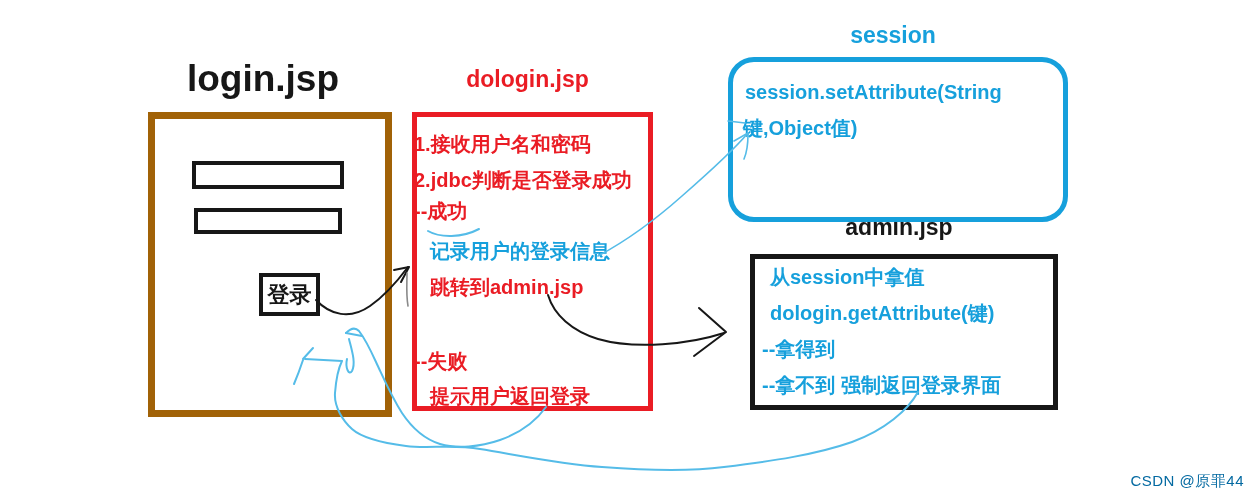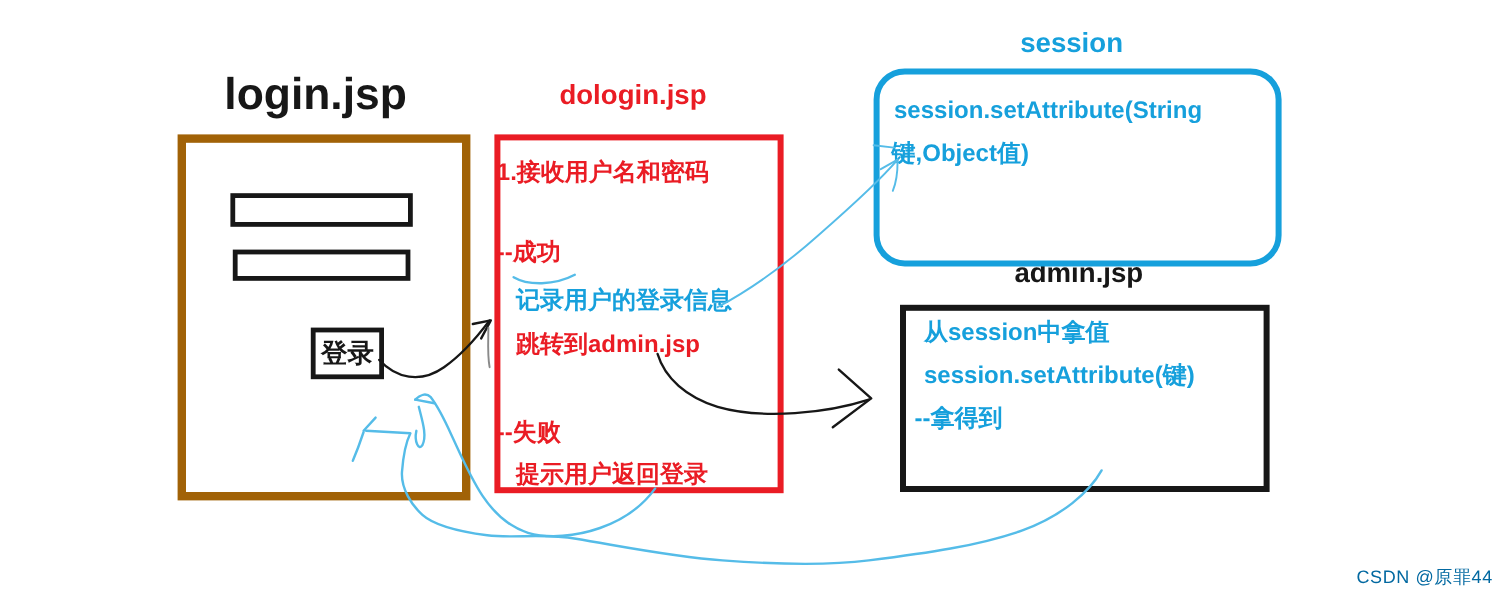--- a/index.html
+++ b/index.html
@@ -63,36 +63,38 @@
   <div class="abs title title-admin">admin.jsp</div>
 
   <div class="abs box-login">
     <div class="abs input-1"></div>
     <div class="abs input-2"></div>
     <div class="abs login-btn">登录</div>
   </div>
 
   <div class="abs box-dologin">
     <div class="dline dl0">1.接收用户名和密码</div>
+    <div class="dline dl1">2.jdbc判断是否登录成功</div>
     <div class="dline dl2">--成功</div>
     <div class="dline dl3 blue">记录用户的登录信息</div>
     <div class="dline dl4">跳转到admin.jsp</div>
     <div class="dline dl5">--失败</div>
     <div class="dline dl6">提示用户返回登录</div>
   </div>
 
   <div class="abs box-session">
     <div class="sline sl0">session.setAttribute(String</div>
     <div class="sline sl1">键,Object值)</div>
   </div>
 
   <div class="abs box-admin">
     <div class="aline al0">从session中拿值</div>
-    <div class="aline al1">session.setAttribute(键)</div>
+    <div class="aline al1">dologin.getAttribute(键)</div>
     <div class="aline al2">--拿得到</div>
+    <div class="aline al3">--拿不到 强制返回登录界面</div>
   </div>
 
   <svg class="abs arrows" viewBox="0 0 1251 500" xmlns="http://www.w3.org/2000/svg" fill="none" stroke-linecap="round" stroke-linejoin="round">
 
     <path d="M 316 300 C 330 315, 350 320, 370 306 C 386 295, 399 279, 408 267" stroke="#171717" stroke-width="2"></path>
     <path d="M 409 267 L 394 270 M 409 267 L 401 282" stroke="#171717" stroke-width="2"></path>
     <path d="M 407 273 C 407 283, 406 295, 408 306" stroke="#8a8a8a" stroke-width="1.6"></path>
 
     <path d="M 598 256 C 628 240, 655 220, 682 196 C 706 175, 732 152, 748 133" stroke="#55bce8" stroke-width="1.6"></path>
     <path d="M 748 133 L 734 141 M 748 134 C 748 144, 747 152, 744 159 M 728 121 L 745 123" stroke="#55bce8" stroke-width="1.6"></path>

